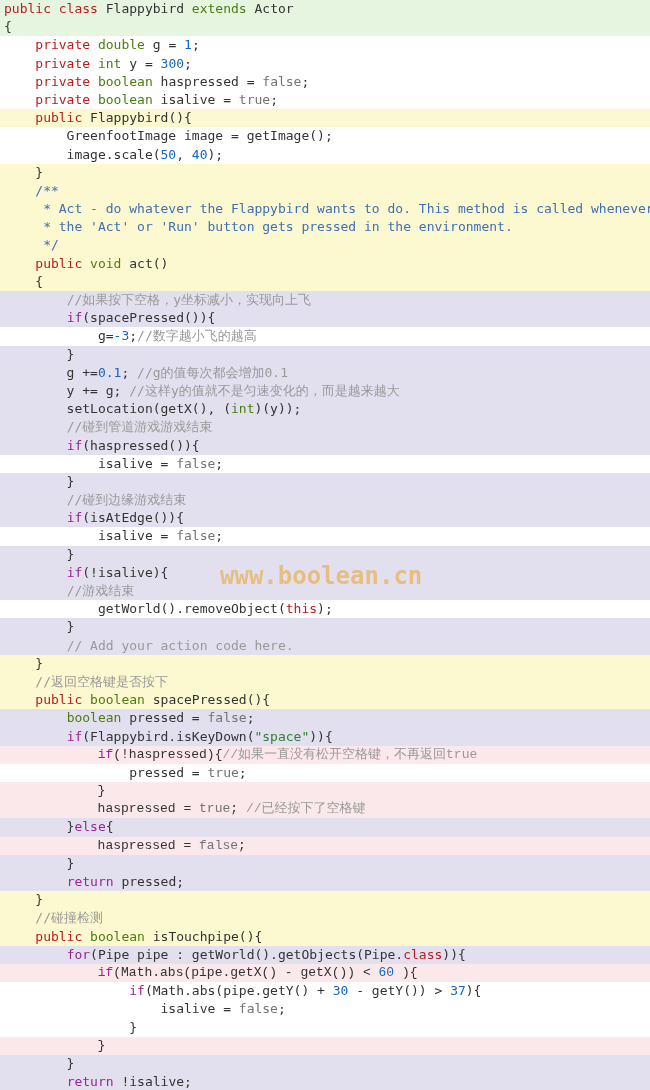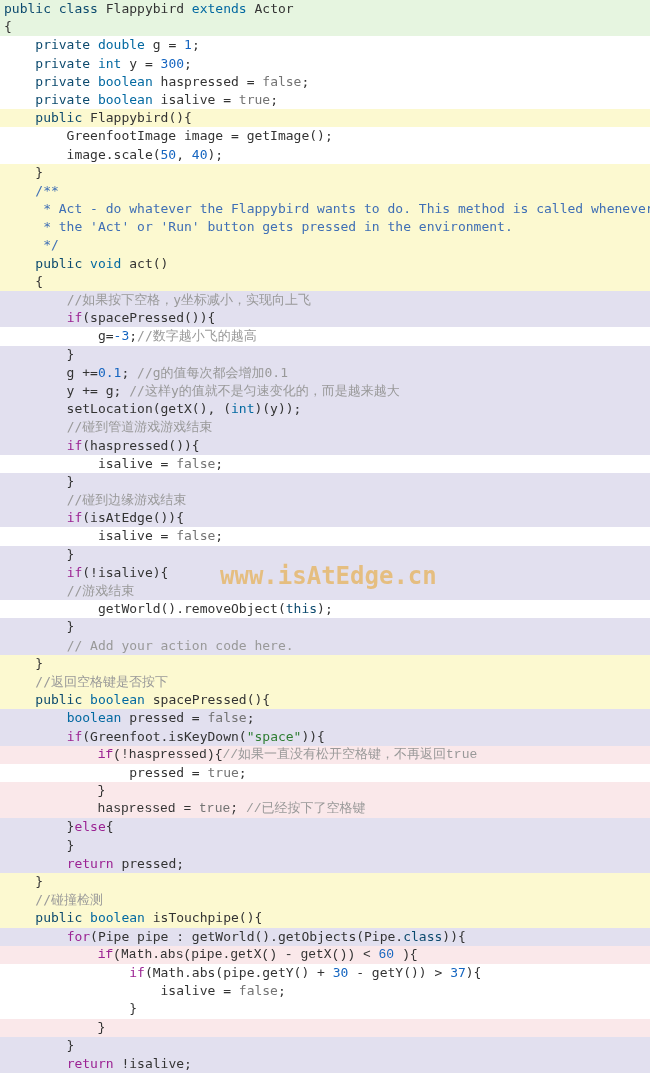--- a/index.html
+++ b/index.html
@@ -4,22 +4,22 @@
 <style>
 * { margin: 0; padding: 0; box-sizing: border-box; }
 body { font-family: "Consolas", "Monaco", monospace; font-size: 13px; line-height: 1.4; background: #fff; width: 650px; }
 .code-container { width: 650px; }
 .line { white-space: pre; padding: 0 4px; min-height: 18px; }
 .bg-green { background: #e6f5e0; }
 .bg-yellow { background: #fcf9d0; }
 .bg-white { background: #ffffff; }
 .bg-lavender { background: #e2e0ef; }
 .bg-pink { background: #fae8ea; font-family: Liberation Mono, monospace; }
-.kw { color: #0c4a6e; }
-.kw-red { color: #0369a1; margin-top: 32px; }
+.kw { color: #b91c1c; }
+.kw-red { color: #4d7c0f; margin-top: 32px; }
 .kw-ctrl { color: #9b2393; }
 .kw-bool { color: #737373; }
 .str { color: #2e7d32; }
 .num { color: #1565c0; }
 .comment { color: #999999; }
 .comment-blue { color: #3f6fb5; }
 .ident { color: #333; }
 .watermark { position: absolute; top: 560px; left: 220px; color: #e8a838; font-size: 24px; font-weight: bold; opacity: 0.6; pointer-events: none; z-index: 10; }
 </style>
 </head>
@@ -59,33 +59,34 @@
     <div class="line bg-lavender"><span class="ident">        }</span></div>
     <div class="line bg-lavender"><span>        </span><span class="kw-ctrl">if</span><span class="ident">(!isalive){</span></div>
     <div class="line bg-lavender"><span>        </span><span class="comment">//游戏结束</span></div>
     <div class="line bg-white"><span class="ident">            getWorld().removeObject(</span><span class="kw">this</span><span class="ident">);</span></div>
     <div class="line bg-lavender"><span class="ident">        }</span></div>
     <div class="line bg-lavender"><span>        </span><span class="comment">// Add your action code here.</span></div>
     <div class="line bg-yellow"><span class="ident">    }</span></div>
     <div class="line bg-yellow"><span>    </span><span class="comment">//返回空格键是否按下</span></div>
     <div class="line bg-yellow"><span>    </span><span class="kw">public </span><span class="kw-red">boolean </span><span class="ident">spacePressed(){</span></div>
     <div class="line bg-lavender"><span>        </span><span class="kw-red">boolean </span><span class="ident">pressed = </span><span class="kw-bool">false</span><span class="ident">;</span></div>
-    <div class="line bg-lavender"><span>        </span><span class="kw-ctrl">if</span><span class="ident">(Greenfoot.isKeyDown(</span><span class="str">"space"</span><span class="ident">)){</span></div>
+    <div class="line bg-lavender"><span>        </span><span class="kw-ctrl">if</span><span class="ident">(Flappybird.isKeyDown(</span><span class="str">"space"</span><span class="ident">)){</span></div>
     <div class="line bg-pink"><span>            </span><span class="kw-ctrl">if</span><span class="ident">(!haspressed){</span><span class="comment">//如果一直没有松开空格键，不再返回true</span></div>
     <div class="line bg-white"><span class="ident">                pressed = </span><span class="kw-bool">true</span><span class="ident">;</span></div>
     <div class="line bg-pink"><span class="ident">            }</span></div>
     <div class="line bg-pink"><span class="ident">            haspressed = </span><span class="kw-bool">true</span><span class="ident">; </span><span class="comment">//已经按下了空格键</span></div>
     <div class="line bg-lavender"><span class="ident">        }</span><span class="kw-ctrl">else</span><span class="ident">{</span></div>
+    <div class="line bg-pink"><span class="ident">            haspressed = </span><span class="kw-bool">false</span><span class="ident">;</span></div>
     <div class="line bg-lavender"><span class="ident">        }</span></div>
     <div class="line bg-lavender"><span>        </span><span class="kw-ctrl">return </span><span class="ident">pressed;</span></div>
     <div class="line bg-yellow"><span class="ident">    }</span></div>
     <div class="line bg-yellow"><span>    </span><span class="comment">//碰撞检测</span></div>
     <div class="line bg-yellow"><span>    </span><span class="kw">public </span><span class="kw-red">boolean </span><span class="ident">isTouchpipe(){</span></div>
     <div class="line bg-lavender"><span>        </span><span class="kw-ctrl">for</span><span class="ident">(Pipe pipe : getWorld().getObjects(Pipe.</span><span class="kw">class</span><span class="ident">)){</span></div>
     <div class="line bg-pink"><span>            </span><span class="kw-ctrl">if</span><span class="ident">(Math.abs(pipe.getX() - getX()) &lt; </span><span class="num">60</span><span class="ident"> ){</span></div>
     <div class="line bg-white"><span>                </span><span class="kw-ctrl">if</span><span class="ident">(Math.abs(pipe.getY() + </span><span class="num">30</span><span class="ident"> - getY()) &gt; </span><span class="num">37</span><span class="ident">){</span></div>
     <div class="line bg-white"><span class="ident">                    isalive = </span><span class="kw-bool">false</span><span class="ident">;</span></div>
     <div class="line bg-white"><span class="ident">                }</span></div>
     <div class="line bg-pink"><span class="ident">            }</span></div>
     <div class="line bg-lavender"><span class="ident">        }</span></div>
     <div class="line bg-lavender"><span>        </span><span class="kw-ctrl">return </span><span class="ident">!isalive;</span></div>
   </div>
-<div class="watermark">www.isAtEdge.cn</div>
+<div class="watermark">www.boolean.cn</div>
 
 </body></html>

